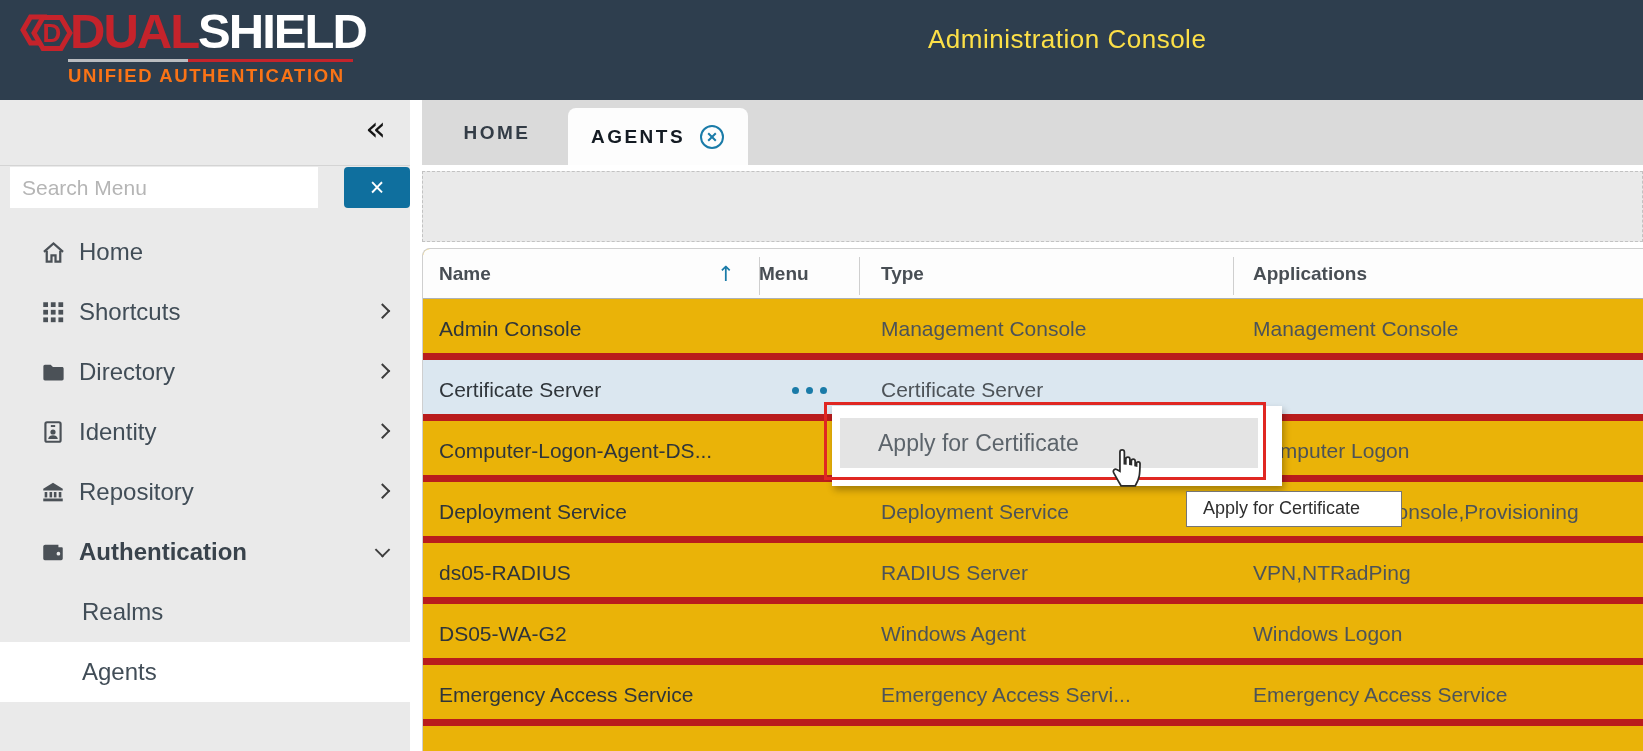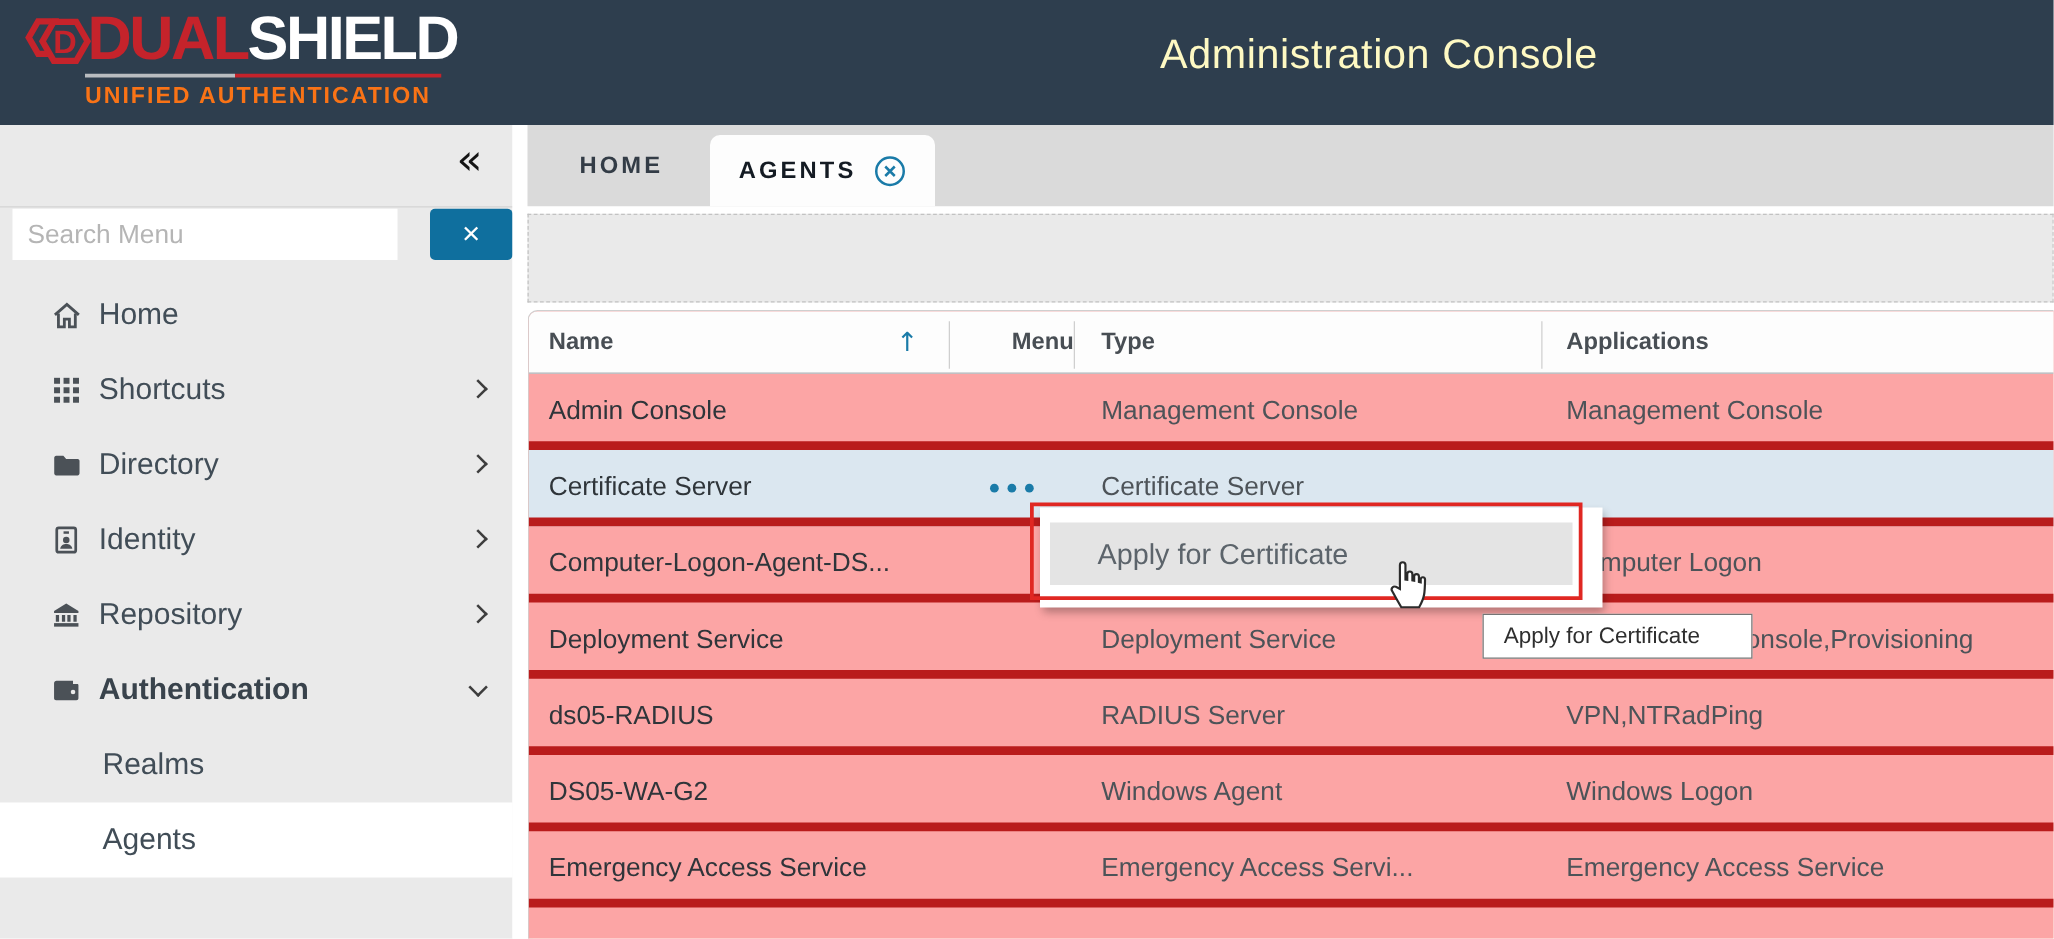--- a/index.html
+++ b/index.html
@@ -20,21 +20,21 @@
   .logo-row { display:flex; align-items:center; }
   .logo-word { font-size:49px; font-weight:bold; letter-spacing:-2px; line-height:1.05; margin-left:-8px; }
   .logo-word .dual { color:#c5232b; }
   .logo-word .shield { color:#ffffff; }
   .logo-underline { display:flex; height:3px; width:285px; margin:1px 0 3px 48px; }
   .logo-underline .seg-gray { width:42%; background:#b9bcc0; }
   .logo-underline .seg-red  { width:58%; background:#c5232b; }
   .logo-tagline { margin-left:48px; color:#f97316; font-weight:bold; font-size:18.5px; letter-spacing:1.6px; }
   .page-title {
     position:absolute; left:928px; top:24px;
-    color:#fef9c3; font-size:33px; font-weight:400; letter-spacing:.5px;
+    color:#fde047; font-size:26px; font-weight:400; letter-spacing:.5px;
   }
 
   
   .sidebar {
     position:absolute; left:0; top:100px; width:410px; height:651px;
     background:#eaeaea;
   }
   .side-top { height:66px; border-bottom:1px solid #d4d4d4; position:relative; }
   .collapse-btn {
     position:absolute; right:24px; top:8px; font-size:34px; color:#141414;
@@ -85,28 +85,28 @@
   }
   .tab-close { display:flex; cursor:pointer; }
 
   .toolbar {
     margin-top:6px; height:71px; width:1221px;
     background:#eaeaea; border:1px dashed #c2c2c2;
   }
 
   .table {
     margin-top:6px; position:relative; width:1221px; height:503px;
-    background:#fca5a5; border-top:1px solid #cfcfcf; border-left:1px solid #cfcfcf;
+    background:#eab308; border-top:1px solid #cfcfcf; border-left:1px solid #cfcfcf;
     border-radius:8px 0 0 0; overflow:hidden;
   }
   .thead { position:relative; height:50px; border-bottom:1px solid #aeb2b6; background:#fdfdfd; }
   .th { position:absolute; top:0; line-height:50px; font-size:19px; font-weight:bold; color:#484e54; cursor:pointer; }
   .th.c-name { left:16px; }
   .sort-arrow { position:absolute; left:294px; top:0; line-height:50px; color:#1a7ba8; font-size:21px; font-family:"DejaVu Sans",sans-serif; }
-  .th.c-menu { left:336px; width:100px; text-align:right; }
+  .th.c-menu { left:336px; width:100px; text-align:left; }
   .th.c-type { left:458px; }
   .th.c-apps { left:830px; }
   .vsep { position:absolute; top:8px; height:38px; width:1px; background:#cfcfcf; }
   .vsep.s1 { left:336px; } .vsep.s2 { left:436px; } .vsep.s3 { left:810px; }
 
   .row { position:relative; height:61px; border-bottom:7px solid #b91c1c; cursor:pointer; }
   .row.hl { background:#dbe7f0; }
   .cell { position:absolute; top:0; line-height:60px; font-size:21px; white-space:nowrap; }
   .cell.c-name { left:16px; color:#2f353a; }
   .cell.c-type { left:458px; color:#4d5358; }

